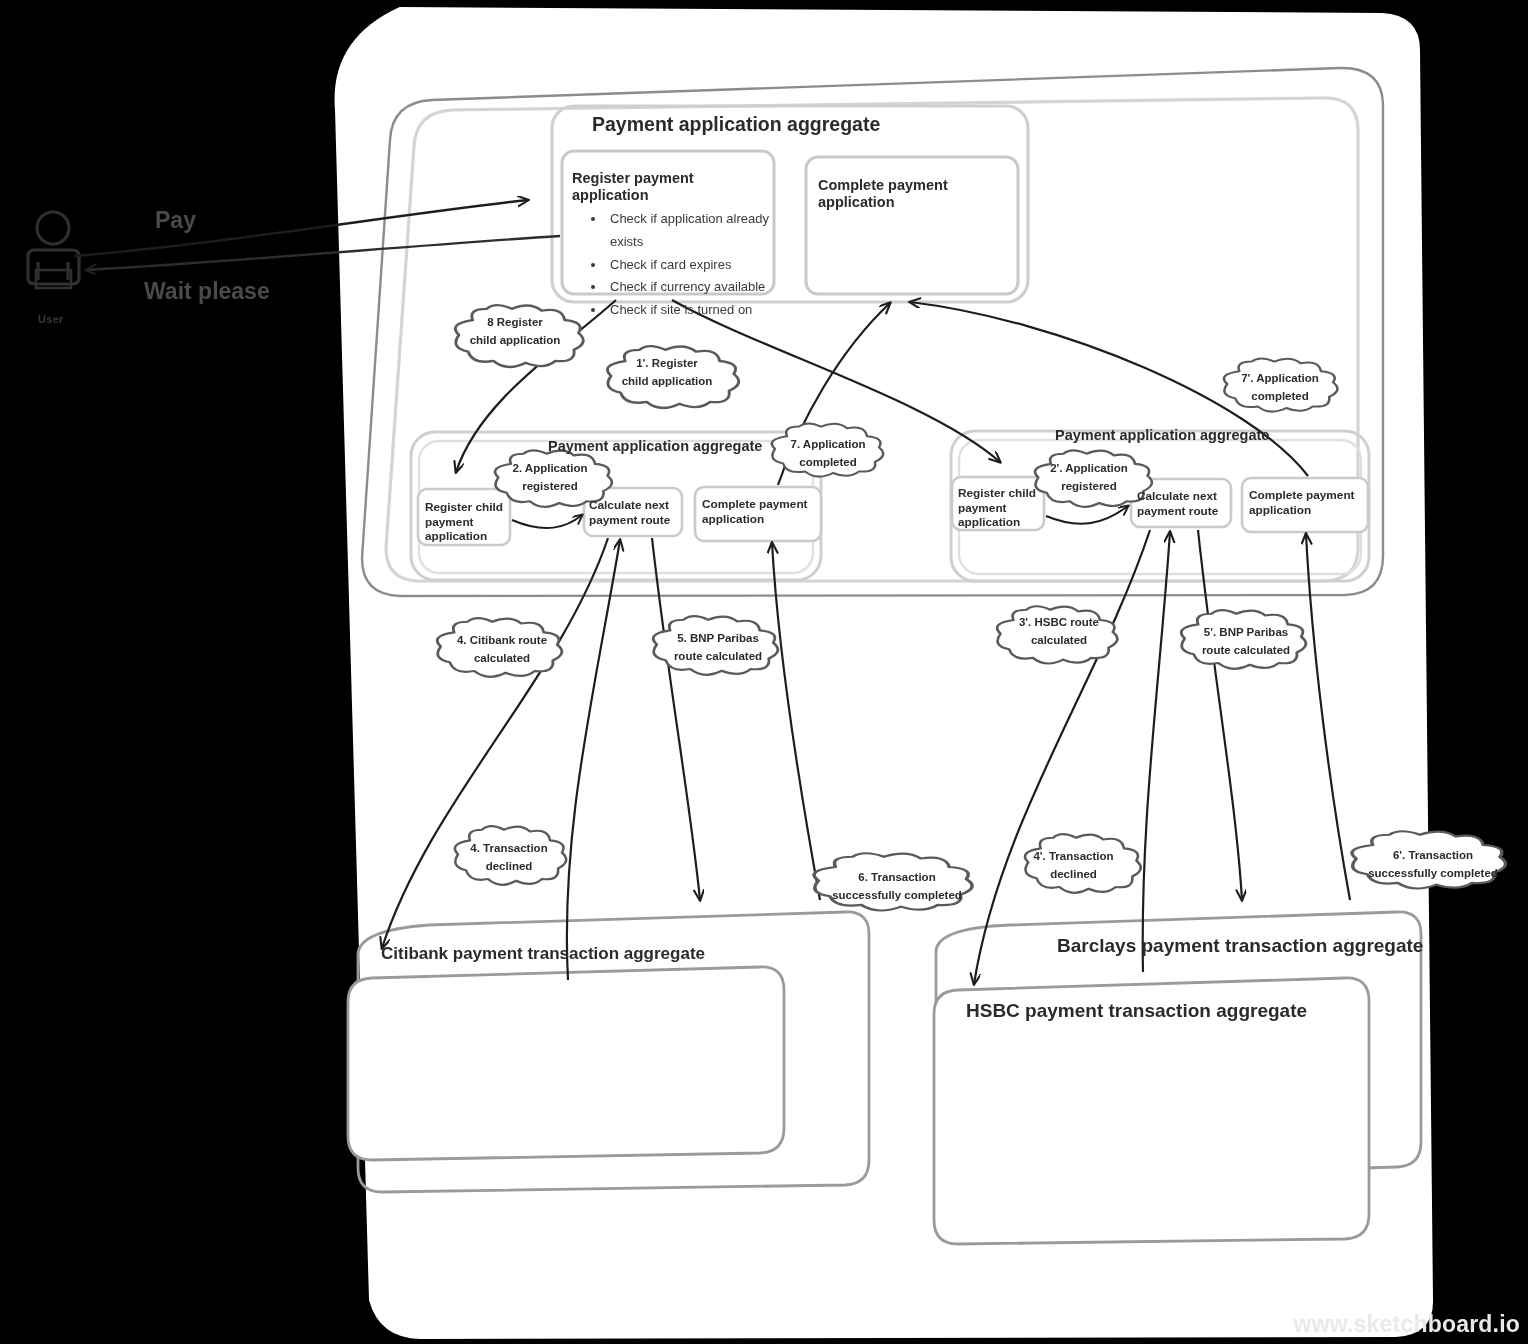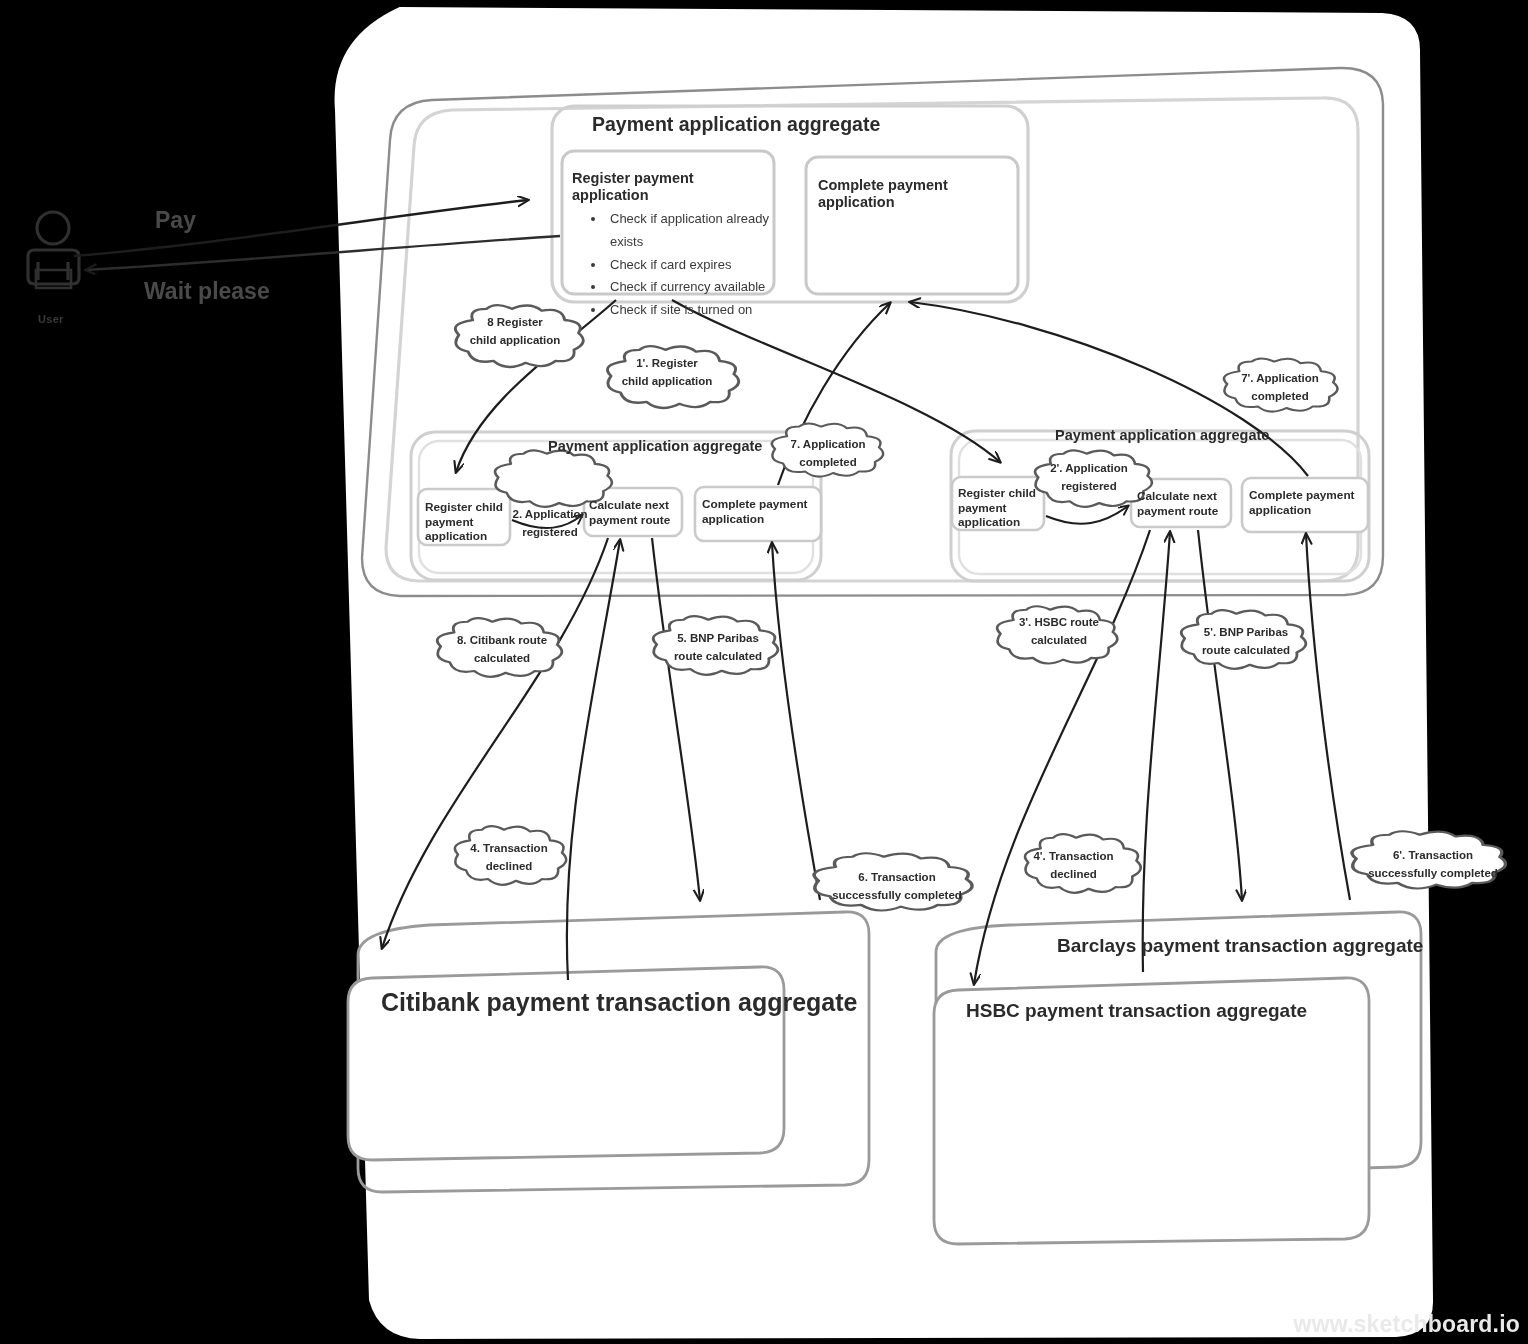--- a/index.html
+++ b/index.html
@@ -291,33 +291,33 @@
 
   <div class="container-title" style="left:1055px; top:427px; font-size:14.5px;">Payment application aggregate</div>
   <div class="small-node-text" style="left:958px; top:486px; width:86px; white-space:pre-line;">Register child
 payment
 application</div>
   <div class="small-node-text" style="left:1137px; top:489px; width:94px; white-space:pre-line;">Calculate next
 payment route</div>
   <div class="small-node-text" style="left:1249px; top:488px; width:118px; white-space:pre-line;">Complete payment
 application</div>
 
-  <div class="container-title" style="left:381px; top:988px; font-size:25px;">Citibank payment transaction aggregate</div>
+  <div class="container-title" style="left:381px; top:944px; font-size:17px;">Citibank payment transaction aggregate</div>
   <div class="container-title" style="left:1025px; top:935px; font-size:19px;margin-left:32px;">Barclays payment transaction aggregate</div>
   <div class="container-title" style="left:966px; top:1000px; font-size:19px;">HSBC payment transaction aggregate</div>
 
   <div class="cloud-text" style="left:456px; top:314px; width:118px;">8 Register
 child application</div>
   <div class="cloud-text" style="left:608px; top:355px; width:118px;">1'. Register
 child application</div>
-  <div class="cloud-text" style="left:497px; top:460px; width:106px;margin-top:46px;">2. Application
+  <div class="cloud-text" style="left:497px; top:460px; width:106px;">2. Application
 registered</div>
   <div class="cloud-text" style="left:1036px; top:460px; width:106px;">2'. Application
 registered</div>
-  <div class="cloud-text" style="left:440px; top:632px; width:124px;">8. Citibank route
+  <div class="cloud-text" style="left:440px; top:632px; width:124px;">4. Citibank route
 calculated</div>
   <div class="cloud-text" style="left:1000px; top:614px; width:118px;">3'. HSBC route
 calculated</div>
   <div class="cloud-text" style="left:456px; top:840px; width:106px;">4. Transaction
 declined</div>
   <div class="cloud-text" style="left:1028px; top:848px; width:91px;">4'. Transaction
 declined</div>
   <div class="cloud-text" style="left:656px; top:630px; width:124px;">5. BNP Paribas
 route calculated</div>
   <div class="cloud-text" style="left:1184px; top:624px; width:124px;">5'. BNP Paribas

